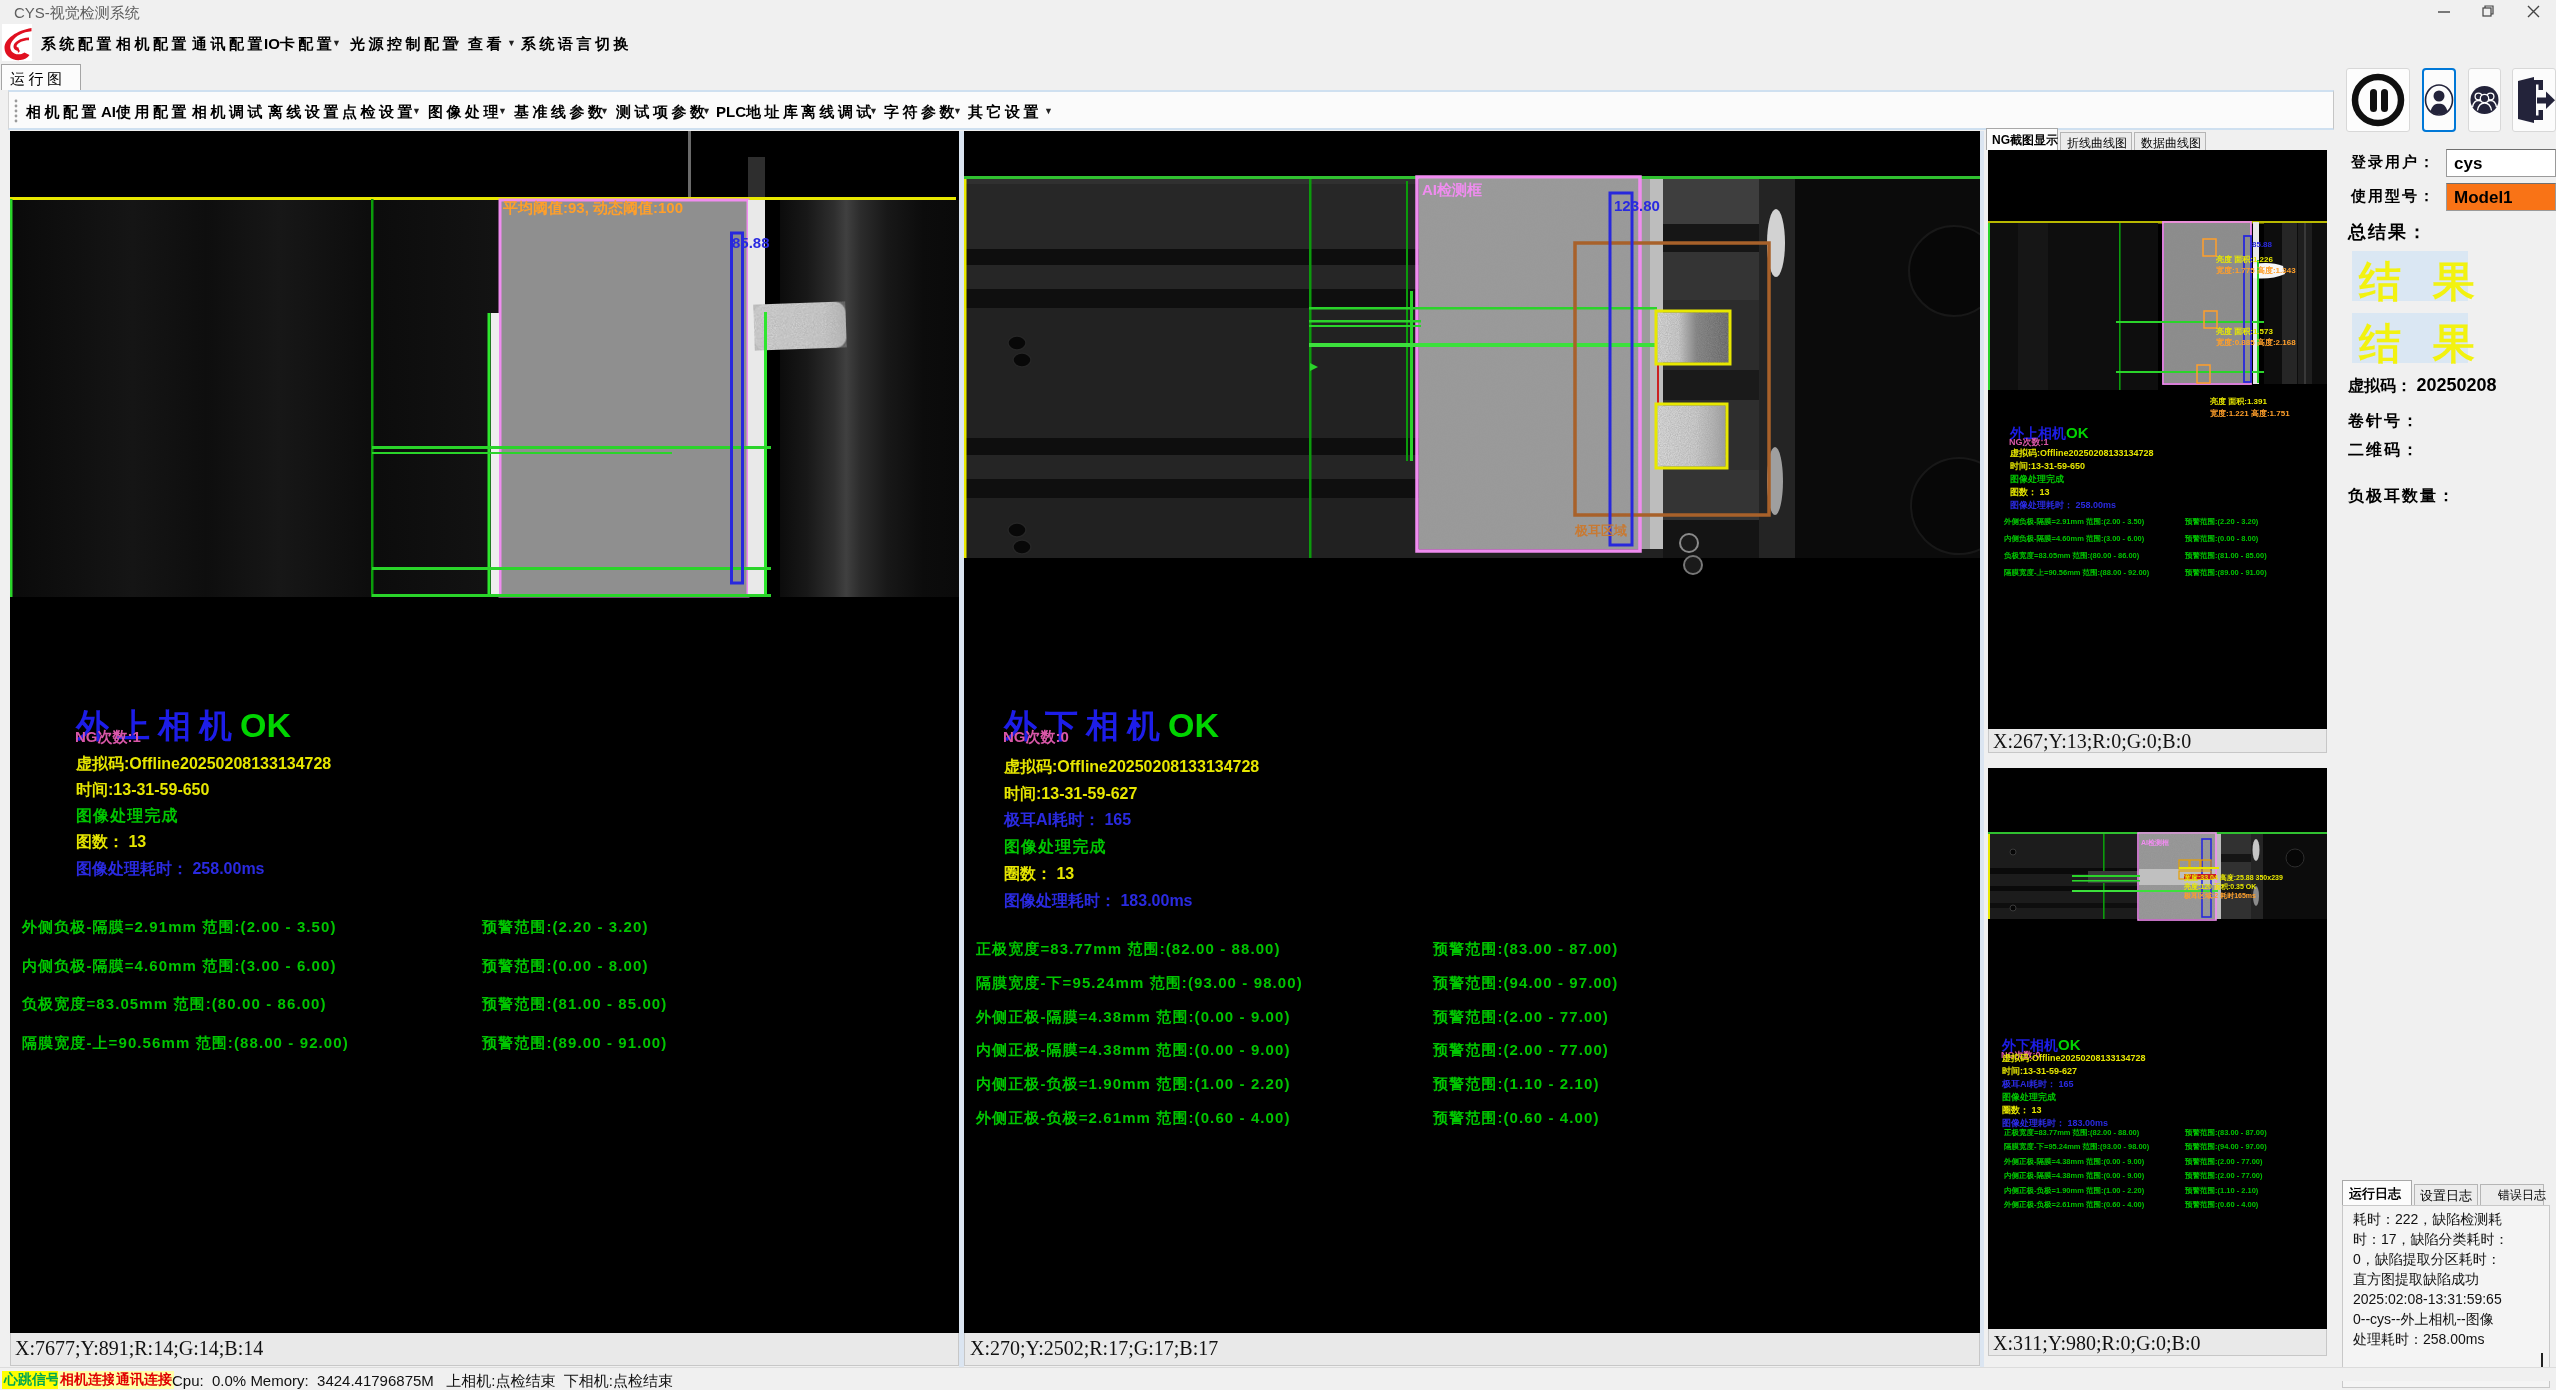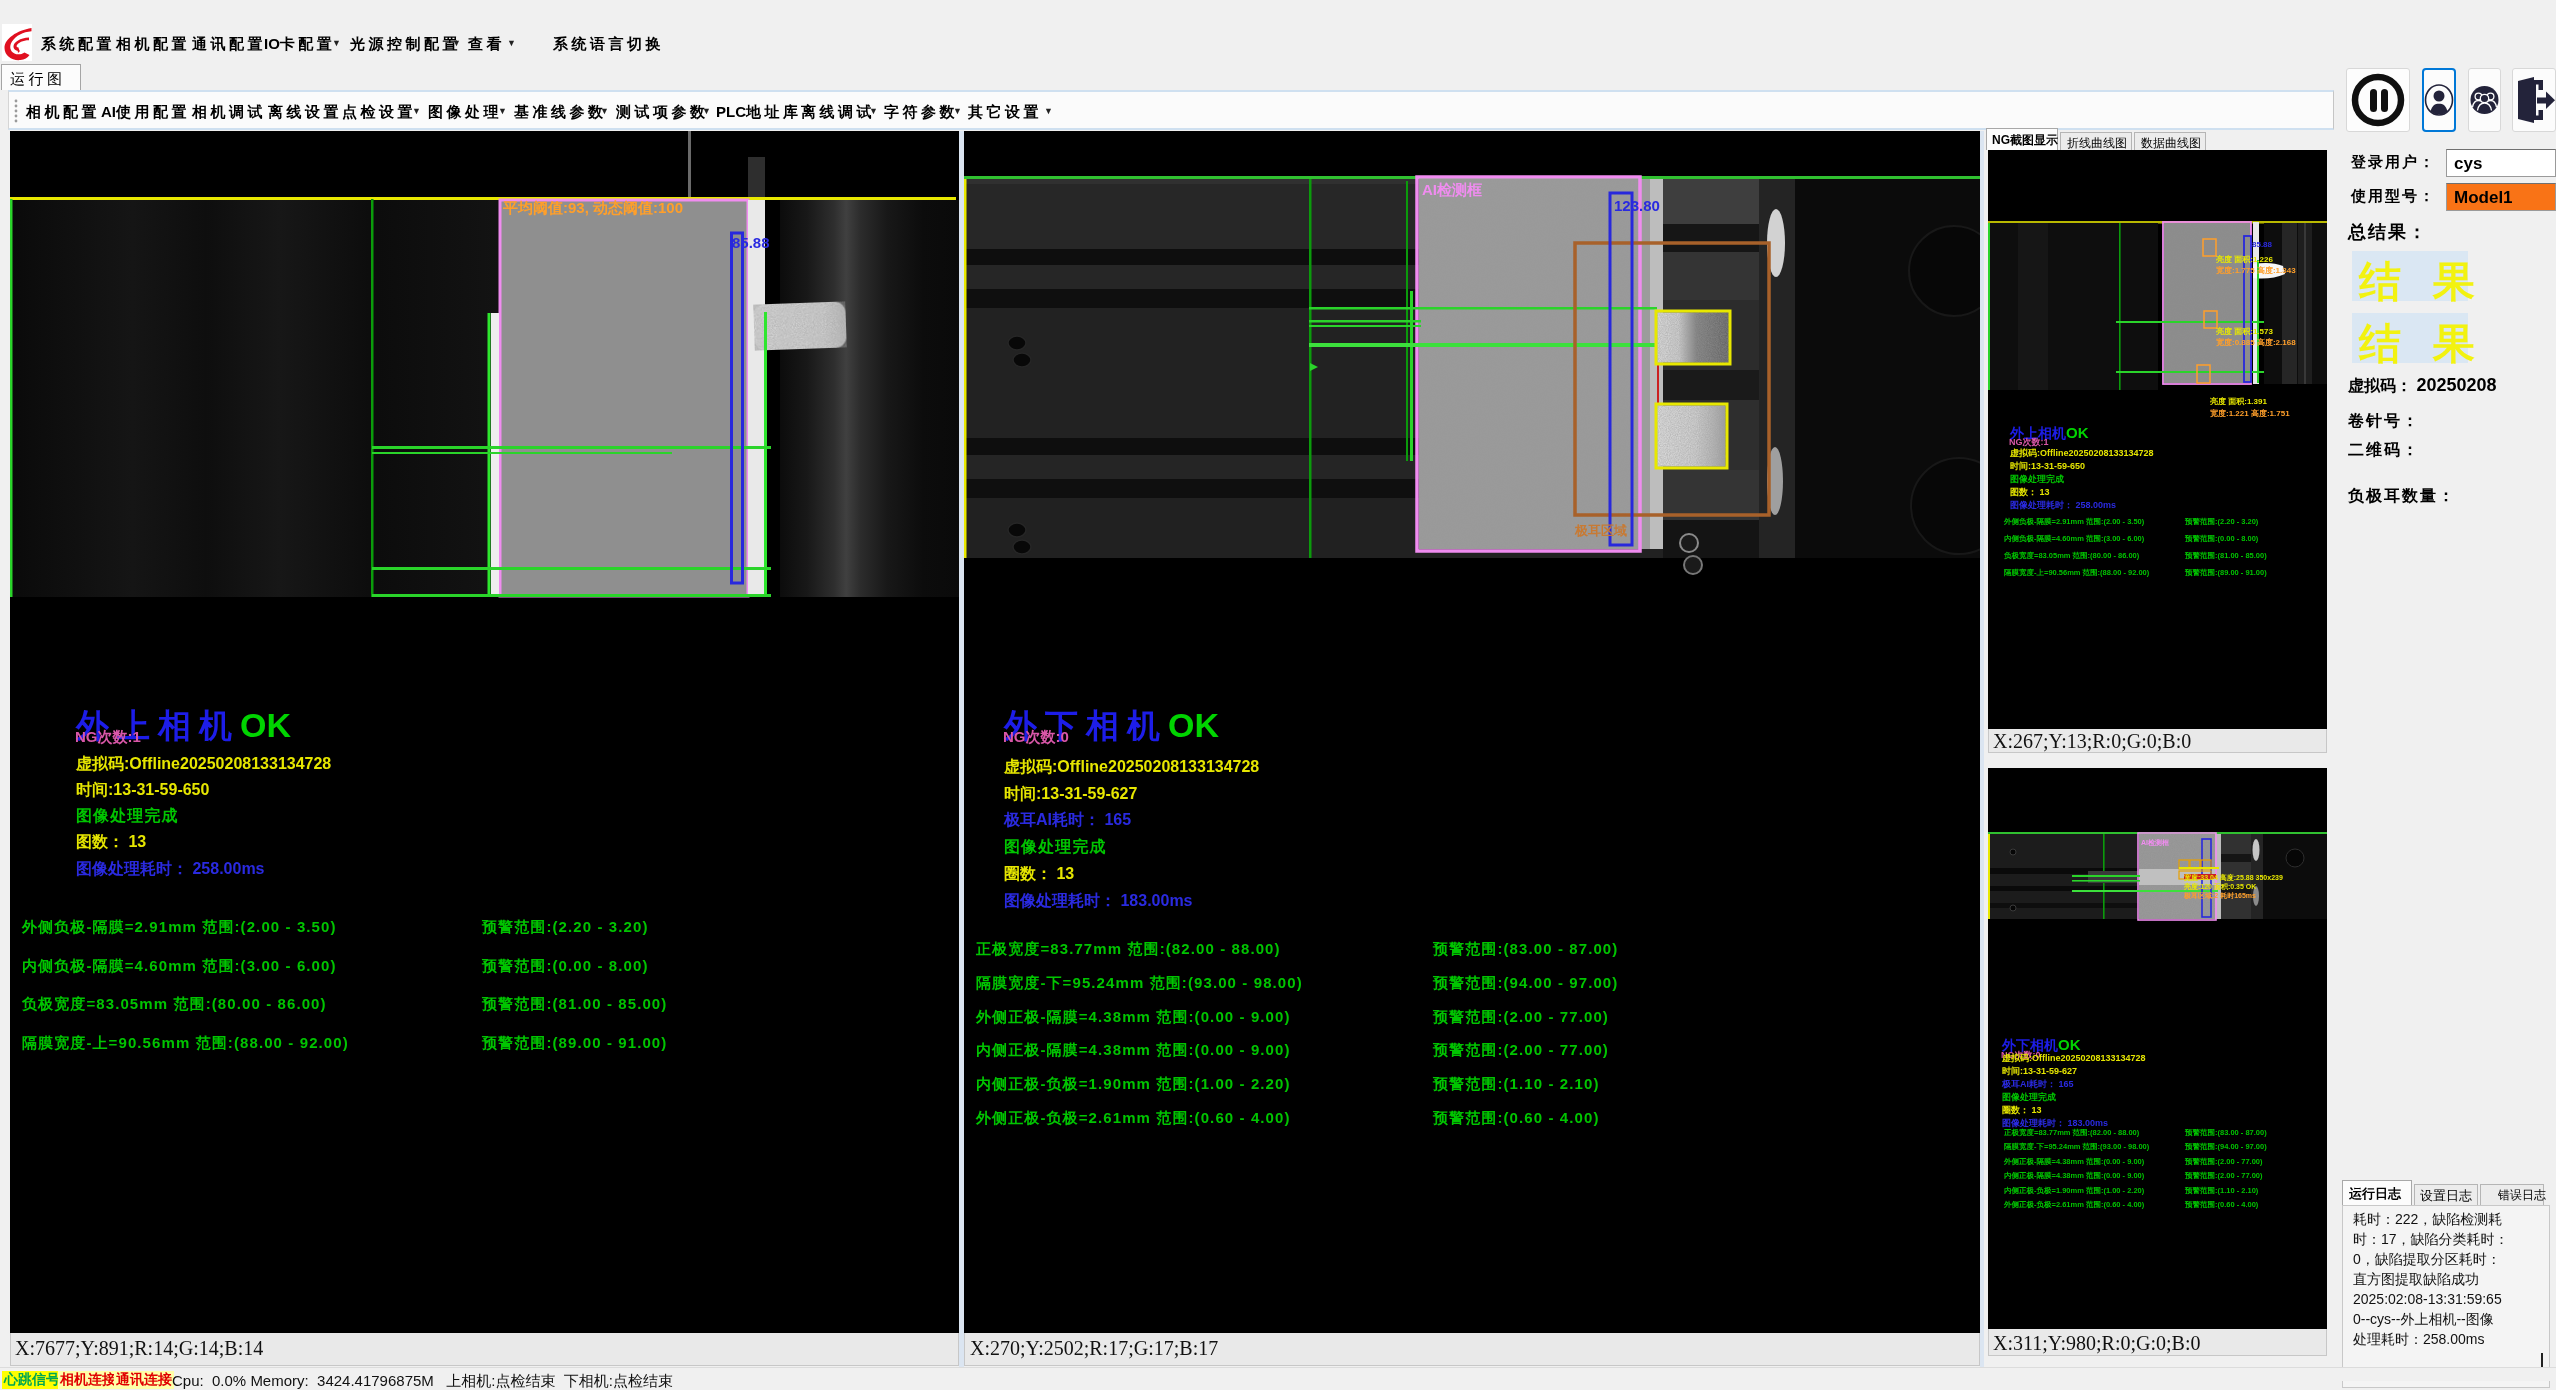--- a/index.html
+++ b/index.html
@@ -13,38 +13,48 @@
   font-family:"Liberation Serif", serif; font-size:20px; color:#111; }
 .yel { color:#e6e600; } .grn { color:#00c400; } .blu { color:#2a2ae0; }
 .mag { color:#d957a8; }
 .row { font-weight:bold; white-space:pre; }
 #leftpanel .grn.row, #midpanel .grn.row { letter-spacing:1.1px; }
 </style>
 </head>
 <body>
 <div id="page">
 
+<div class="abs" style="left:0;top:0;width:2556px;height:24px;background:#f0f0f0;">
+  <div class="abs" style="left:14px;top:4px;font-size:15px;color:#5f5f5f;">CYS-视觉检测系统</div>
+
+  <svg class="abs" style="left:2420px;top:0" width="136" height="24">
+    <line x1="18" y1="12" x2="30" y2="12" stroke="#444" stroke-width="1.4"></line>
+    <rect x="63" y="8" width="8" height="8" fill="none" stroke="#444" stroke-width="1.2"></rect>
+    <path d="M65 8 V6 H73 V14 H71" fill="none" stroke="#444" stroke-width="1.2"></path>
+    <path d="M108 6 L119 17 M119 6 L108 17" stroke="#444" stroke-width="1.4"></path>
+  </svg>
+</div>
 
 <div class="abs" style="left:0;top:24px;width:2556px;height:40px;background:#f0f0f0;">
   <div class="abs" style="left:2px;top:0;width:30px;height:37px;background:#fff;"></div>
   <svg class="abs" style="left:2px;top:1px" width="30" height="36" viewBox="0 0 30 36">
     <path d="M29.5 3 C 15 5.5, 2.5 13.5, 2.5 23 C 2.5 31, 10.5 36, 18.5 35 C 22.5 34.5, 25.5 33, 27.5 30 L 22.5 27.5 C 19.5 29.5, 15.5 30, 12.5 28.5 C 8 26.5, 7 21, 10 16.5 C 14 10.5, 21 7, 29.5 6.2 Z" fill="#e01020"></path>
     <path d="M27 12.5 C 18 13, 12 17, 11.5 21 C 11.2 24, 14 26.2, 17.5 25.7 L 16.3 22.3 C 14.8 22.5, 14.3 21.6, 14.8 20.3 C 15.8 17.8, 21 15.2, 27 15.2 Z" fill="#e01020"></path>
     <path d="M15.5 24.5 l2.5 1.5 l-2 2 z" fill="#e01020"></path>
   </svg>
   <div class="abs cjk" style="left:41px;top:11px;font-size:15px;font-weight:bold;">系统配置</div>
   <div class="abs cjk" style="left:116px;top:11px;font-size:15px;font-weight:bold;">相机配置</div>
   <div class="abs cjk" style="left:192px;top:11px;font-size:15px;font-weight:bold;">通讯配置</div>
   <div class="abs" style="left:264px;top:11px;font-size:15px;font-weight:bold;">IO<span class="cjk">卡配置</span></div>
   <div class="abs" style="left:332px;top:14px;font-size:9px;color:#222;">▼</div>
   <div class="abs cjk" style="left:350px;top:11px;font-size:15px;font-weight:bold;">光源控制配置</div>
   <div class="abs" style="left:452px;top:14px;font-size:9px;color:#222;">▼</div>
   <div class="abs cjk" style="left:468px;top:11px;font-size:15px;font-weight:bold;">查看</div>
   <div class="abs" style="left:507px;top:14px;font-size:9px;color:#222;">▼</div>
-  <div class="abs cjk" style="left:521px;top:11px;font-size:15px;font-weight:bold;margin-left:32px;">系统语言切换</div>
+  <div class="abs cjk" style="left:521px;top:11px;font-size:15px;font-weight:bold;">系统语言切换</div>
 </div>
 
 <div class="abs" style="left:1px;top:64px;width:80px;height:26px;background:#fcfcfc;border:1px solid #a5a5a5;border-bottom:none;">
   <div class="abs cjk" style="left:8px;top:5px;font-size:15px;">运行图像</div>
 </div>
 
 <div class="abs" style="left:8px;top:90px;width:2326px;height:40px;background:#fbfbfb;border:2px solid #cfe0f0;border-left:1px solid #d5d5d5;border-right:1px solid #c5c5c5;">
   <svg class="abs" style="left:4px;top:7px" width="6" height="26">
         <g fill="#9a9a9a">
     <circle cx="3" cy="2" r="1.4"></circle>

